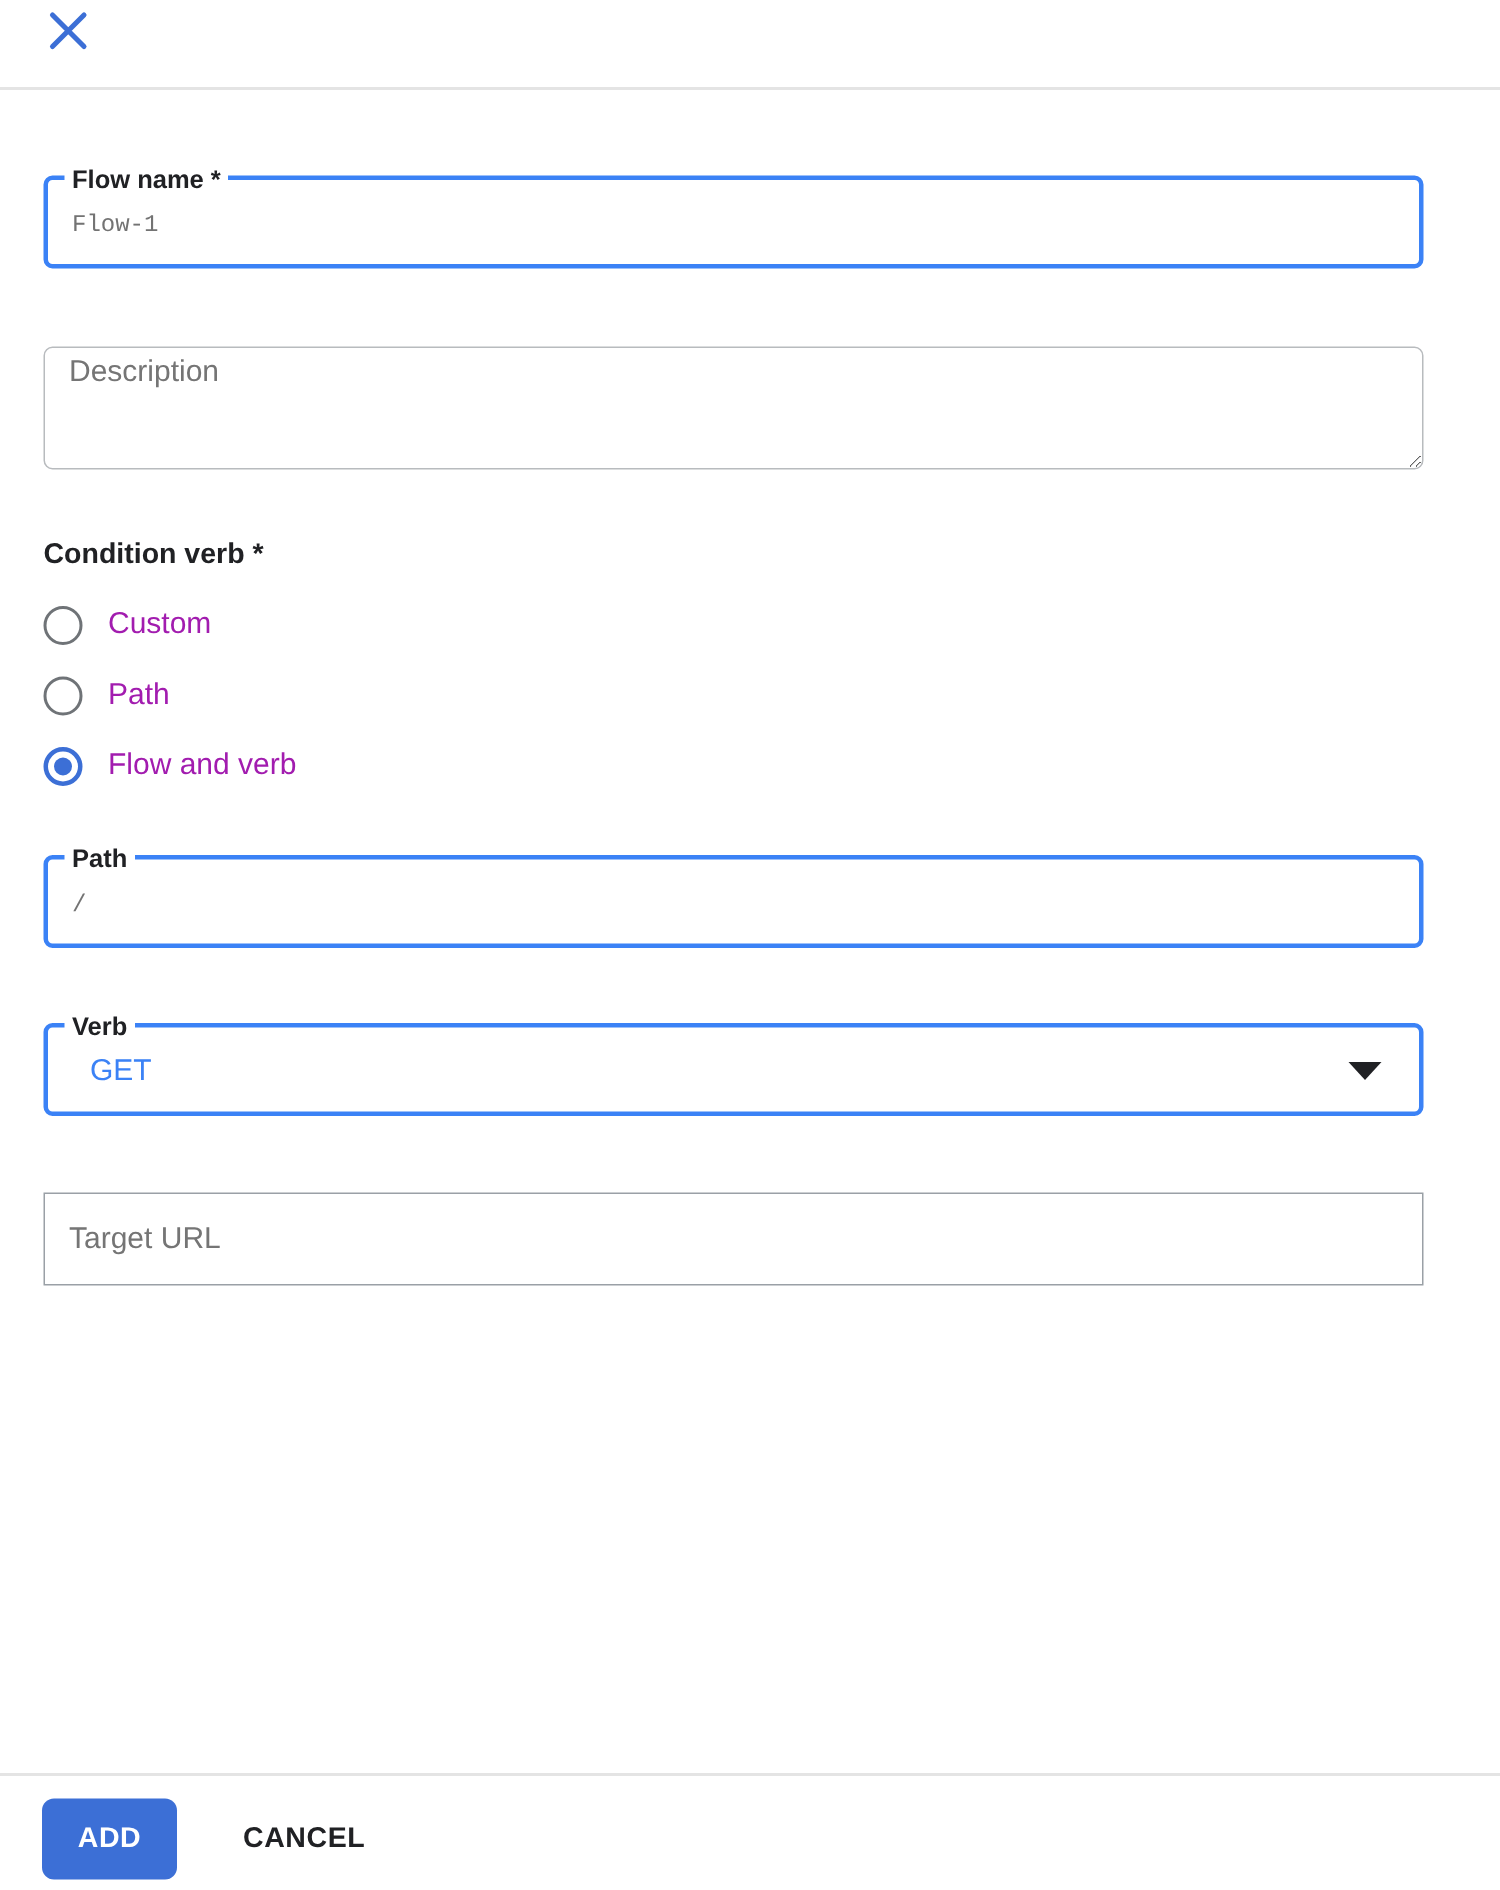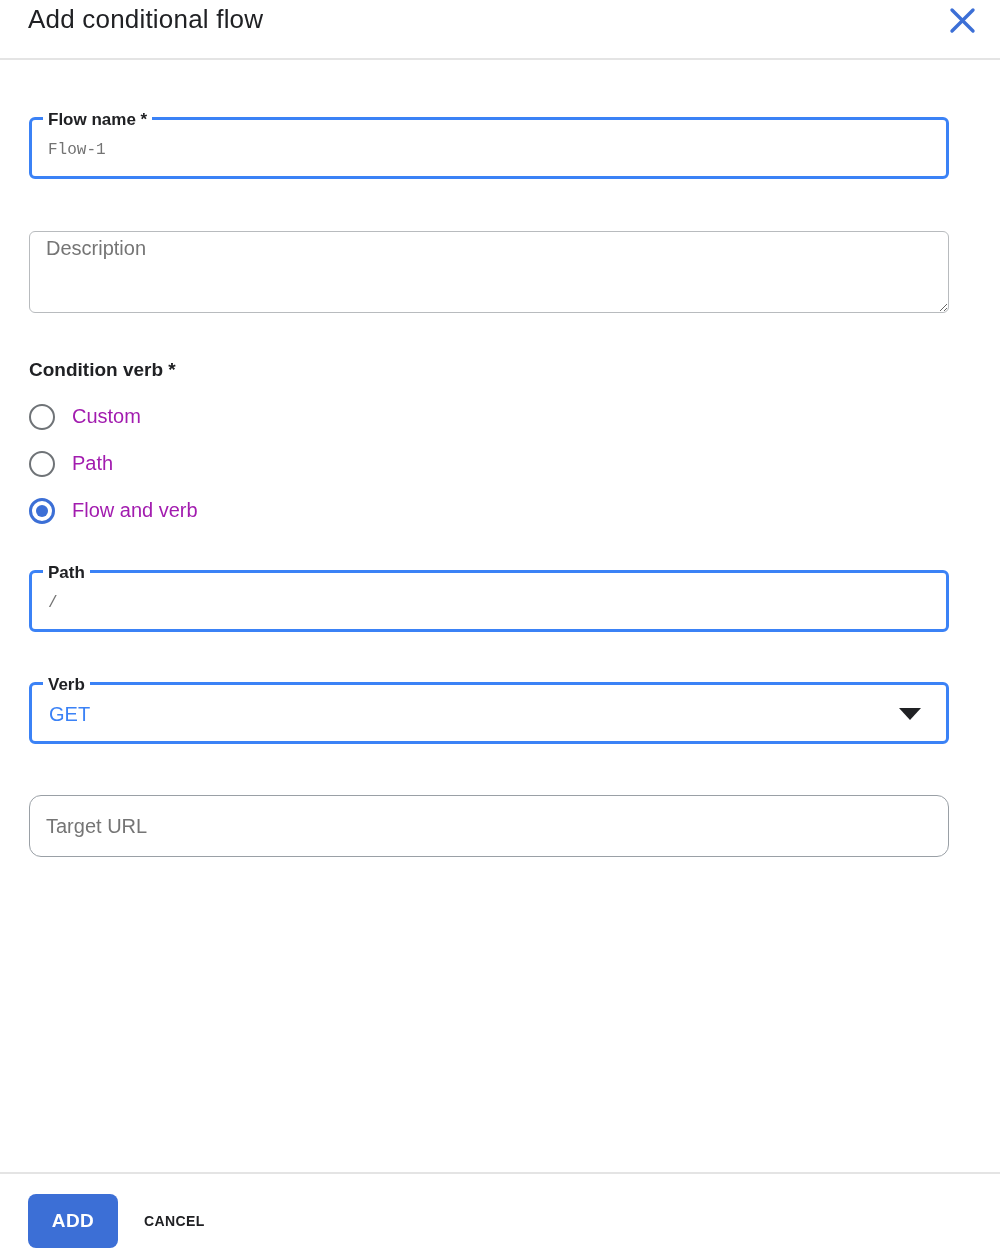--- a/index.html
+++ b/index.html
@@ -135,90 +135,89 @@
     border-radius: 50%;
     background: #3c6fd6;
   }
   .radio-label {
     margin-left: 17px;
     font-size: 20px;
     color: #a21caf;
   }
 
   .path-field { margin-top: 36px; }
-  .verb-field { margin-top: 50px; cursor: pointer; }
+  .verb-field { margin-top: 50px; cursor: pointer; padding-left: 11px; }
 
   .dropdown-arrow-icon {
     position: absolute;
     right: 25px;
     top: 50%;
     margin-top: -5px;
     width: 0; height: 0;
     border-left: 11px solid transparent;
     border-right: 11px solid transparent;
     border-top: 12px solid #202124;
   }
 
   .target-url-input {
     display: block;
     margin-top: 51px;
     width: 920px;
     height: 62px;
     border: 1px solid #9aa0a6;
-    border-radius: 12px;
+    border-radius: 0;
     padding: 0 16px;
     font-family: "Liberation Sans", sans-serif;
     font-size: 20px;
     color: #202124;
     outline: none;
   }
 
   
   .footer {
     position: absolute;
     left: 0; right: 0; bottom: 0;
-    height: 88px;
+    height: 78px;
     border-top: 2px solid #e4e4e4;
     padding: 8px 0 0 28px;
     display: flex;
     align-items: center;
     background: #ffffff;
   }
   .add-btn {
     width: 90px;
     height: 54px;
     border: none;
     border-radius: 8px;
     background: #3c6fd6;
     color: #ffffff;
     font-family: "Liberation Sans", sans-serif;
     font-size: 19px;
     font-weight: 700;
     letter-spacing: 0.4px;
     cursor: pointer;
   }
   .cancel-btn {
-    margin-left: 26px;
+    margin-left: 44px;
     border: none;
     background: none;
     font-family: "Liberation Sans", sans-serif;
-    font-size: 14px;
+    font-size: 19px;
     font-weight: 700;
     letter-spacing: 0.4px;
     color: #202124;
     cursor: pointer;
   }
 </style>
 </head>
 <body>
 
 <div class="dialog">
 
   <div class="header">
-    <div class="dialog-title">Add conditional flow</div>
     <button class="close-btn">
       <span>
         <svg width="27" height="27" viewBox="0 0 27 27">
           <path d="M3 3 L24 24 M24 3 L3 24" stroke="#3c6fd6" stroke-width="3.4" stroke-linecap="round" fill="none"></path>
         </svg>
       </span>
     </button>
   </div>
 
   <div class="form-body">

